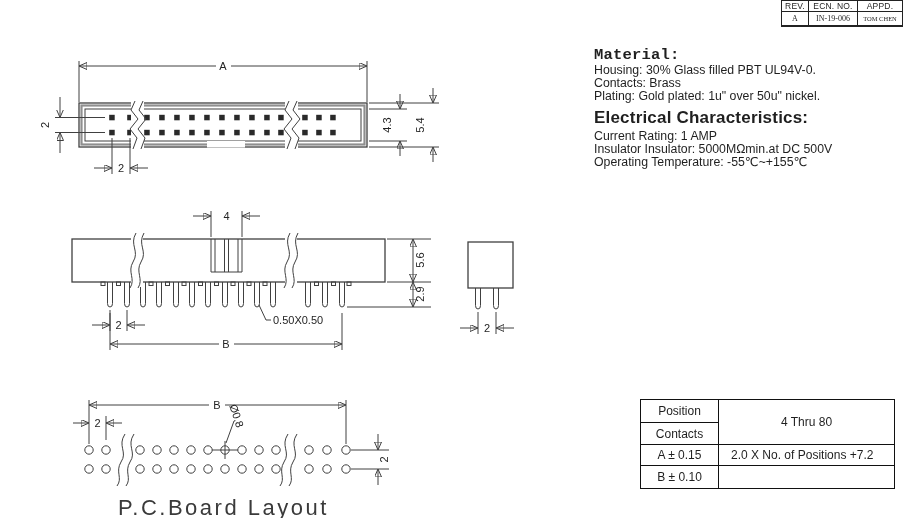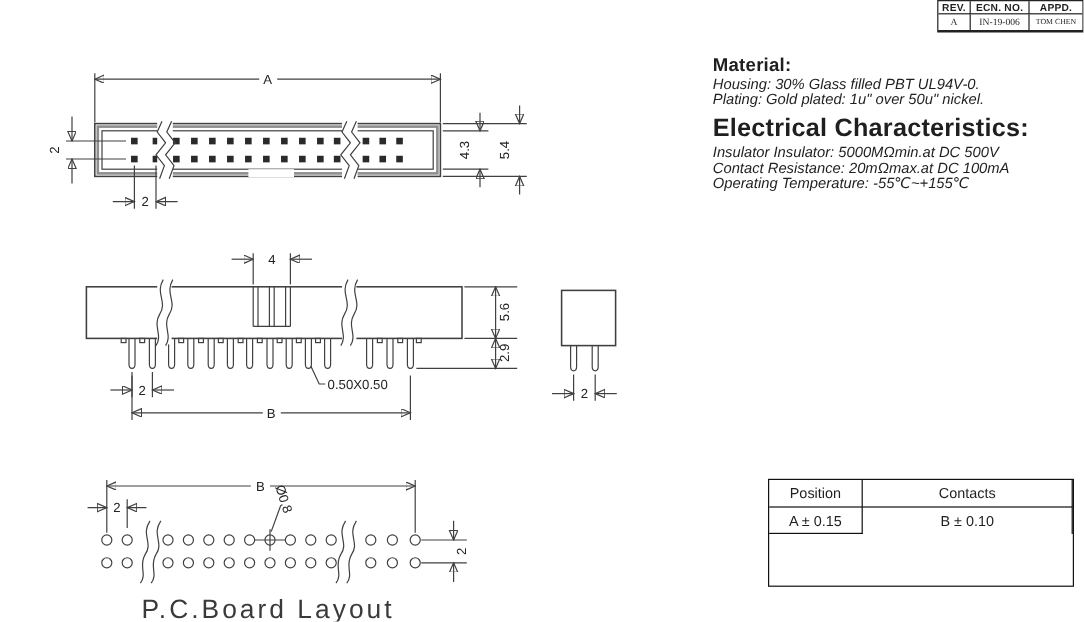--- a/index.html
+++ b/index.html
@@ -17,36 +17,36 @@
   svg text{
     fill:#242424; stroke:none; font-size:11px;
     font-family:"Liberation Sans","DejaVu Sans",sans-serif;
   }
   svg .pin{fill:#2a2a2a;stroke:none;}
   svg .wht{fill:#ffffff;stroke:none;}
   svg .band{stroke:#8f8f8f;stroke-width:2.2;}
   svg .bold{stroke-width:1.3;}
   
   .specs{position:absolute;left:594px;top:46px;width:302px;}
-  .specs h1{margin:0;font-size:15.5px;font-weight:bold;letter-spacing:.2px;}
-  .specs h2{margin:5px 0 2px 0;font-size:21px;font-weight:bold;letter-spacing:.2px;}
-  .specs p{margin:0;font-size:12.3px;line-height:12.9px;font-style:italic;}
+  .specs h1{margin:0;font-size:15.5px;font-weight:bold;letter-spacing:.2px;font-family:Liberation Mono, monospace;}
+  .specs h2{margin:5px 0 2px 0;font-size:17px;font-weight:bold;letter-spacing:.2px;}
+  .specs p{margin:0;font-size:12.3px;line-height:12.9px;}
   
   .revtbl{
     position:absolute;left:781px;top:0;width:120px;
     border:1px solid #222;border-bottom:2px solid #222;
     display:grid;grid-template-columns:27px 49px 44px;grid-template-rows:11px 13px;
   }
   .revtbl div{
     border-right:1px solid #222;border-bottom:1px solid #222;
     display:flex;align-items:center;justify-content:center;overflow:hidden;
   }
   .revtbl div:nth-child(3n){border-right:none;}
   .revtbl div:nth-child(n+4){border-bottom:none;}
-  .revtbl .h{font-size:8.5px;font-weight:bold;letter-spacing:.2px;}
+  .revtbl .h{font-size:8.5px;font-weight:normal;letter-spacing:.2px;}
   .revtbl .d{font-size:8px;font-family:"Liberation Serif","DejaVu Serif",serif;}
   .revtbl .tiny{font-size:6.5px;}
   
   .postbl{
     position:absolute;left:640px;top:399px;width:253px;height:88px;
     border:1.4px solid #111;
     display:grid;grid-template-columns:78px 1fr;grid-template-rows:23px 22px 21px 22px;
     font-size:12px;
   }
   .postbl .c{
@@ -74,24 +74,25 @@
   <div class="h">ECN. NO.</div>
   <div class="h">APPD.</div>
   <div class="d">A</div>
   <div class="d">IN-19-006</div>
   <div class="d tiny">TOM CHEN</div>
 </div>
 
 <div class="specs">
   <h1>Material:</h1>
   <p>Housing: 30% Glass filled PBT UL94V-0.</p>
+  <p>Contacts: Brass</p>
   <p>Plating: Gold plated: 1u" over 50u" nickel.</p>
   <h2>Electrical Characteristics:</h2>
+  <p>Current Rating: 1 AMP</p>
   <p>Insulator Insulator: 5000MΩmin.at DC 500V</p>
-  <p>Contact Resistance: 20mΩmax.at DC 100mA</p>
   <p>Operating Temperature: -55℃~+155℃</p>
 </div>
 
 <svg style="left:35px;top:52px;" width="420" height="128" viewBox="0 0 420 128">
   <defs>
     <marker id="ar1" markerUnits="userSpaceOnUse" markerWidth="9" markerHeight="8" refX="8" refY="3.5" orient="auto-start-reverse">
       <path d="M0,0 L8,3.5 L0,7 Z" fill="#404040" stroke="none"></path>
     </marker>
   </defs>
 
@@ -369,16 +370,18 @@
     <line x1="333" y1="46" x2="333" y2="62" marker-end="url(#ar3)"></line>
     <line x1="333" y1="97" x2="333" y2="81" marker-end="url(#ar3)"></line>
     <text transform="translate(343,71.5) rotate(-90)" text-anchor="middle">2</text>
   </g>
 </svg>
 
 <div class="caption">P.C.Board Layout</div>
 
 <div class="postbl">
   <div class="c">Position</div>
+  <div class="span2">4 Thru 80</div>
   <div class="c">Contacts</div>
   <div class="c">A ± 0.15</div>
+  <div class="f">2.0 X No. of Positions +7.2</div>
   <div class="c last">B ± 0.10</div>
 </div>
 
 </body></html>

